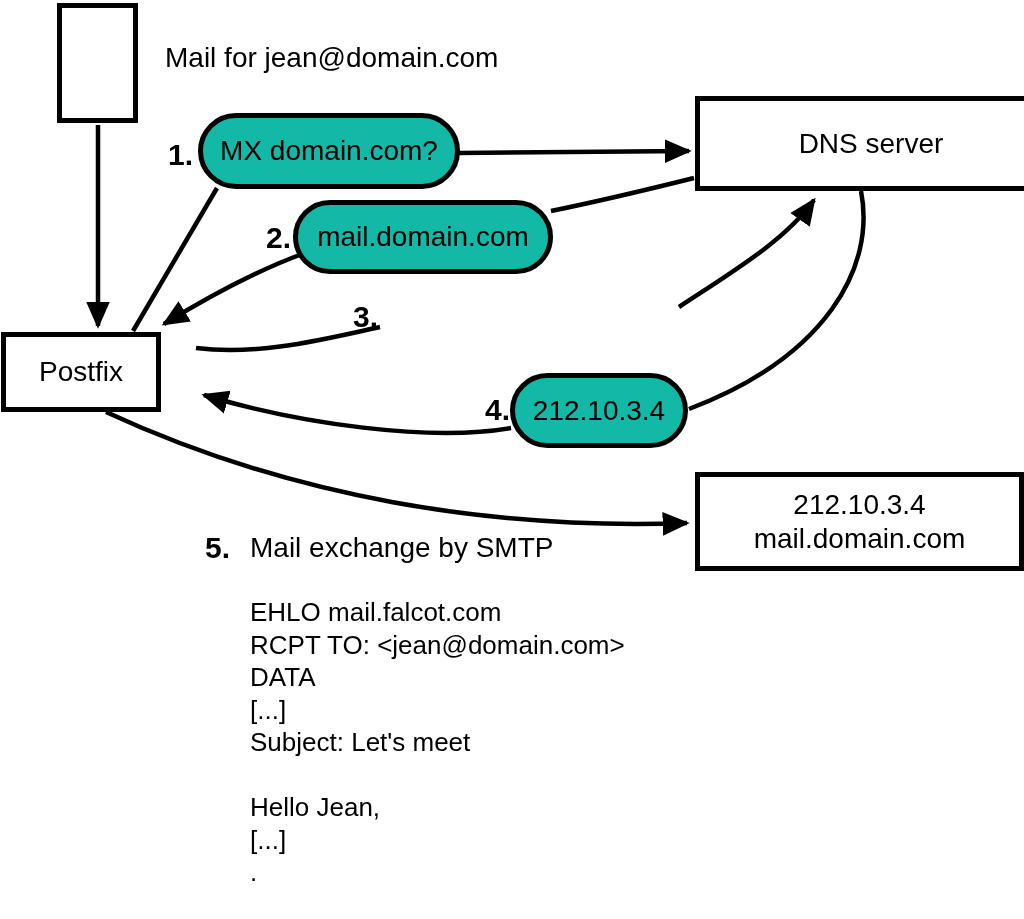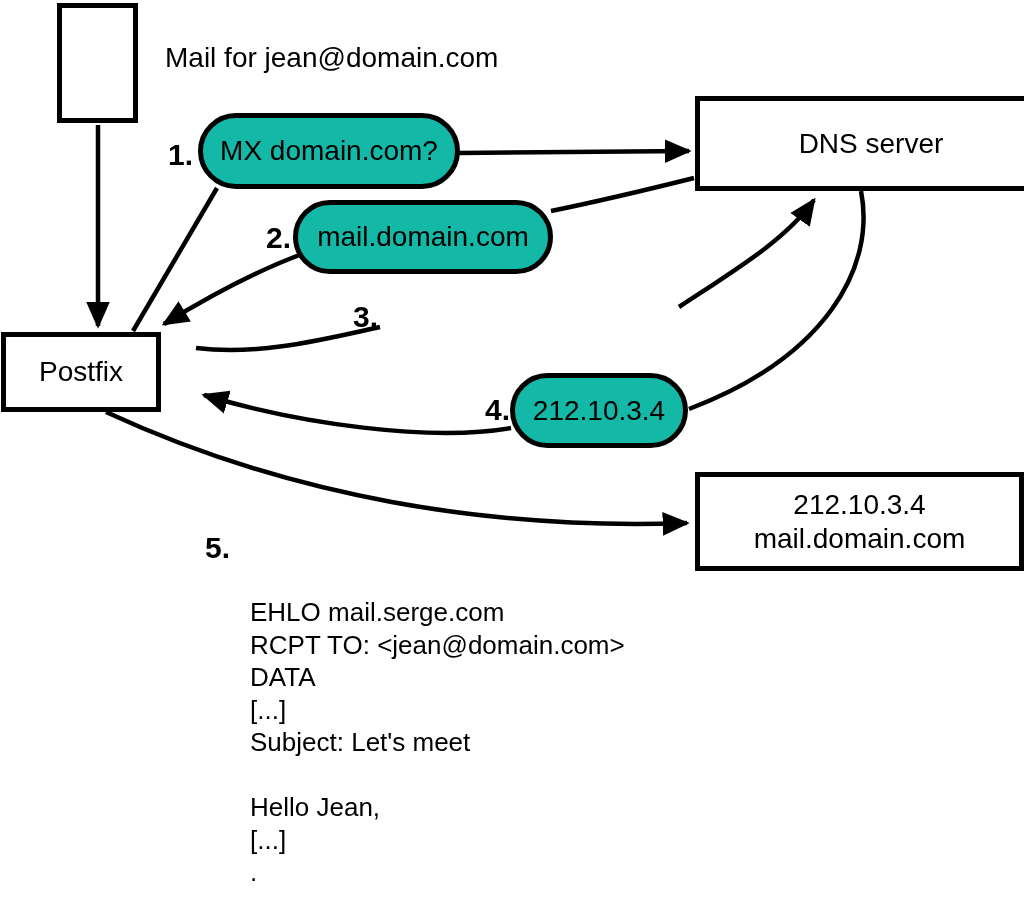--- a/index.html
+++ b/index.html
@@ -89,23 +89,24 @@
   </div>
 
   <div class="num num3">3.</div>
 
   <div class="num num4">4.</div>
   <div class="pill pill4">
     <span>212.10.3.4</span>
   </div>
 
   <div class="num num5">5.</div>
+  <div class="step5text">Mail exchange by SMTP</div>
 
   <div class="session">
-    <div class="line">EHLO mail.serge.com</div>
+    <div class="line">EHLO mail.falcot.com</div>
     <div class="line">RCPT TO: &lt;jean@domain.com&gt;</div>
     <div class="line">DATA</div>
     <div class="line">[...]</div>
     <div class="line">Subject: Let's meet</div>
     <div class="line"></div>
     <div class="line">Hello Jean,</div>
     <div class="line">[...]</div>
     <div class="line">.</div>
   </div>
 

